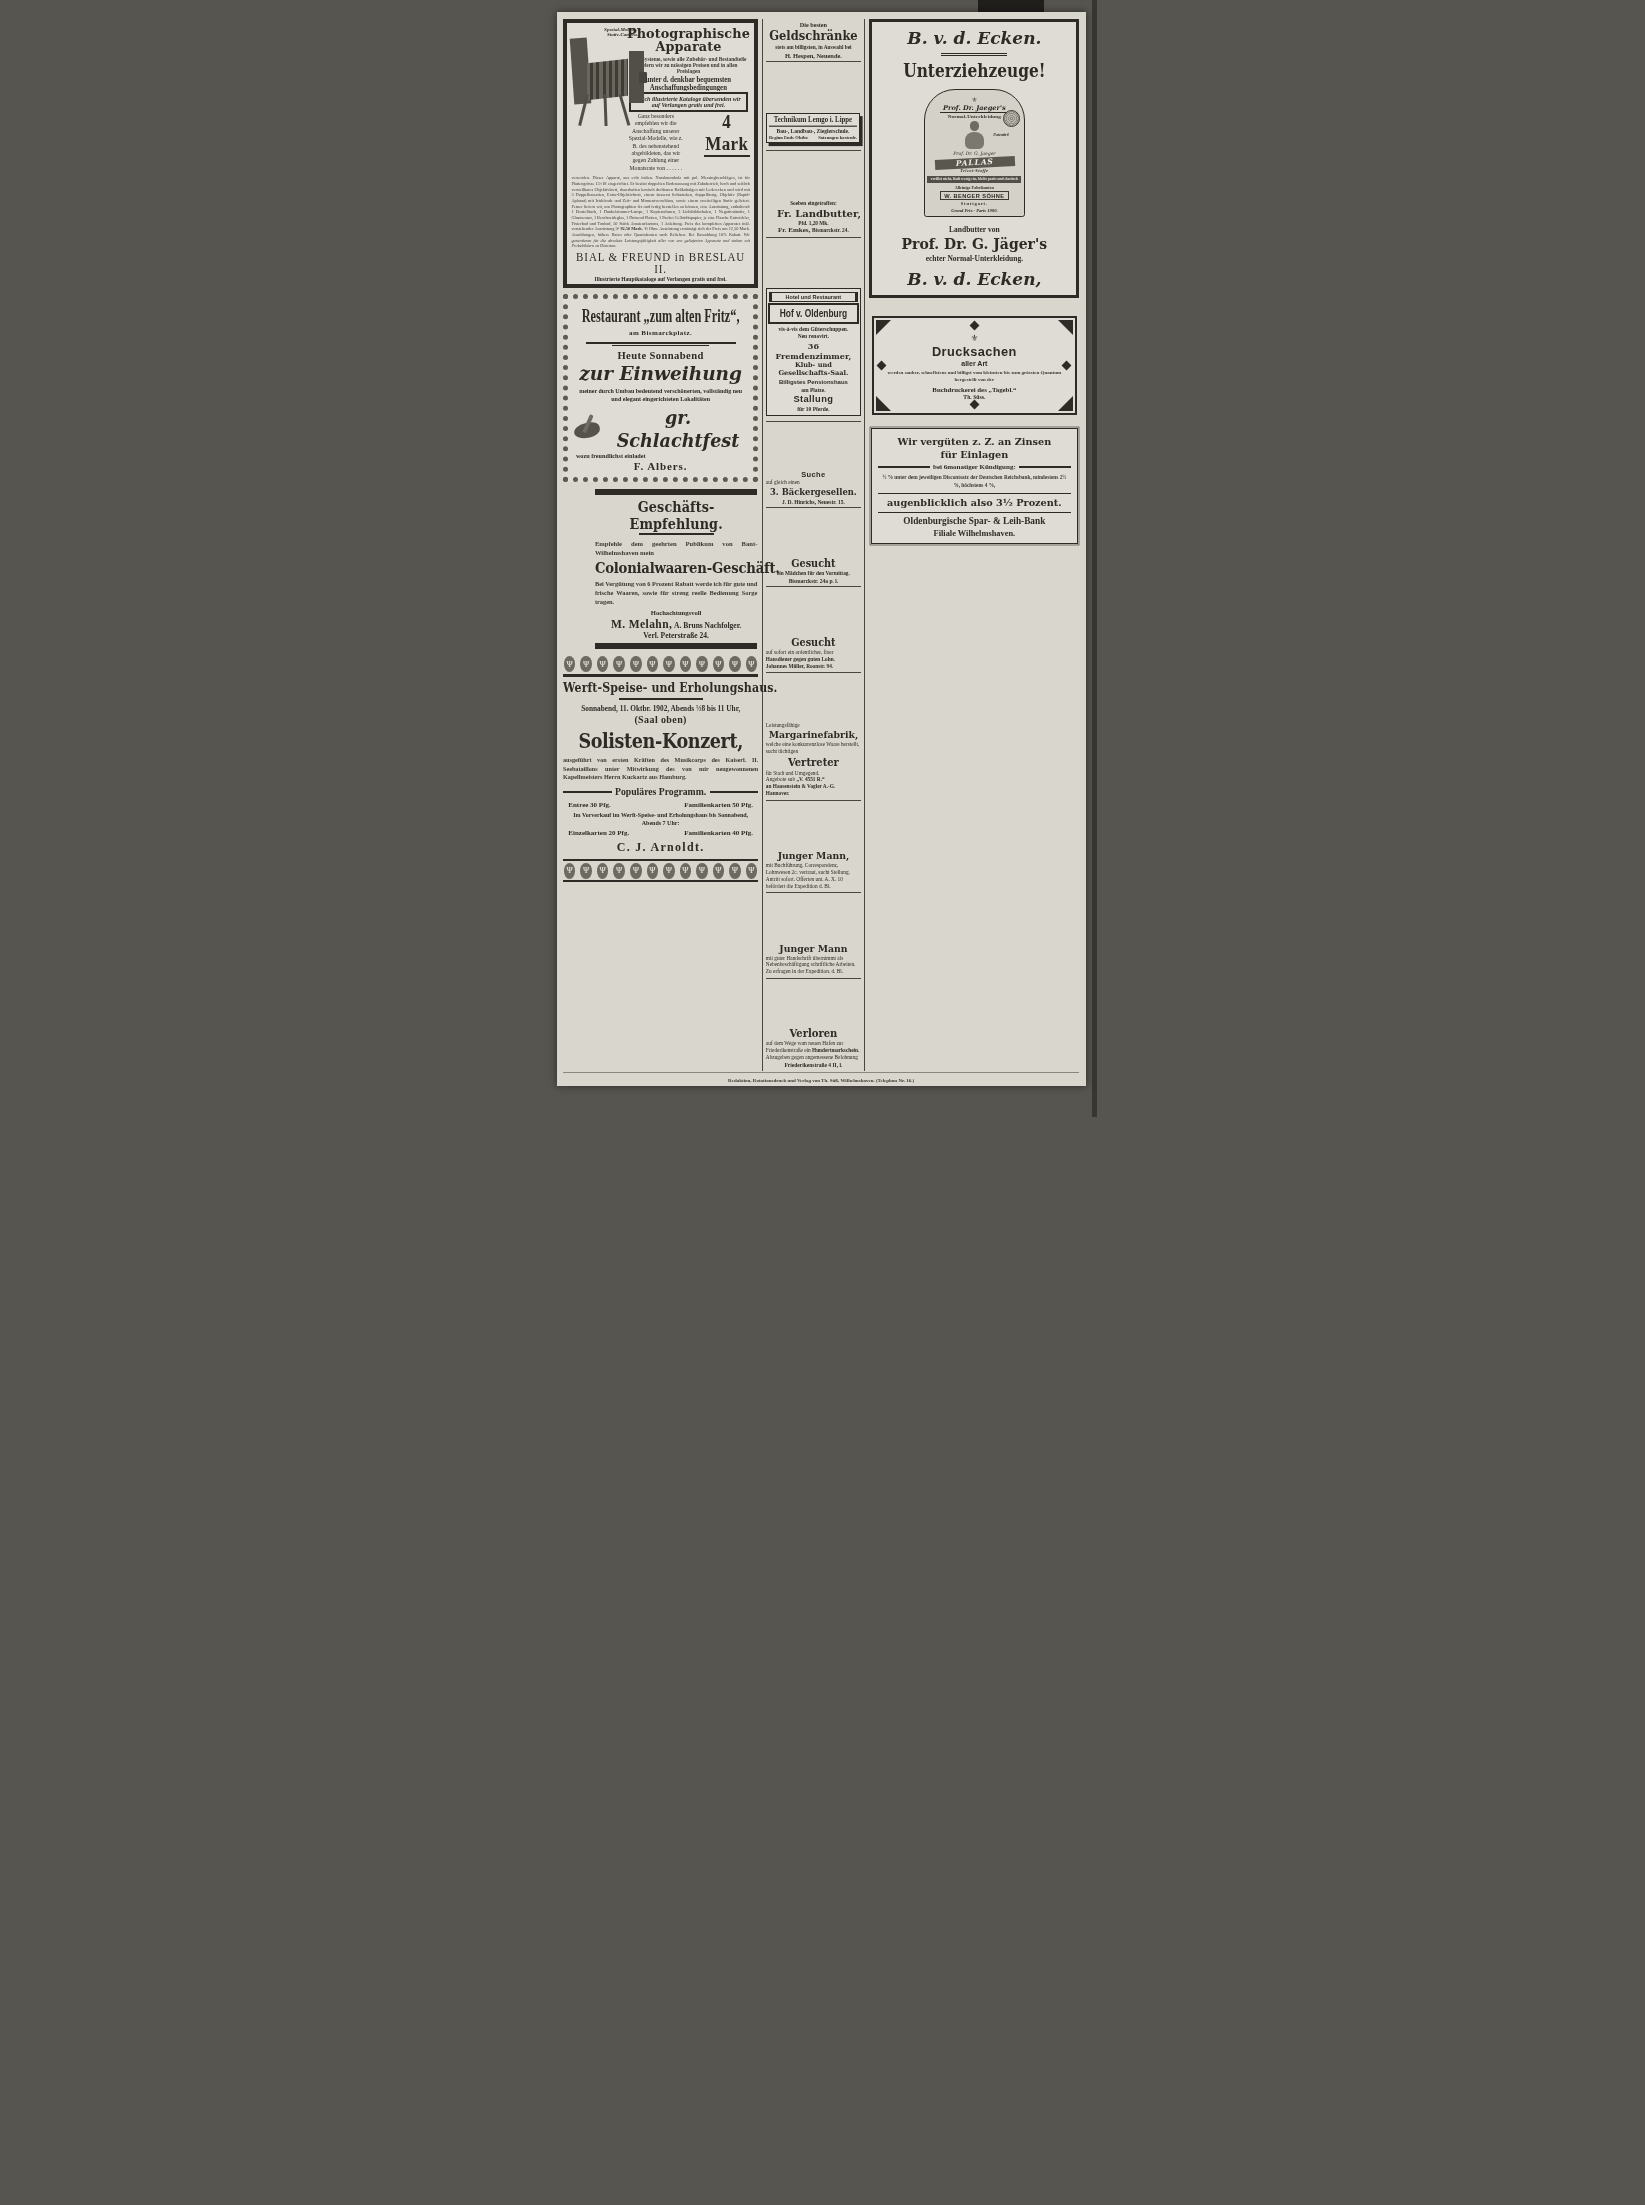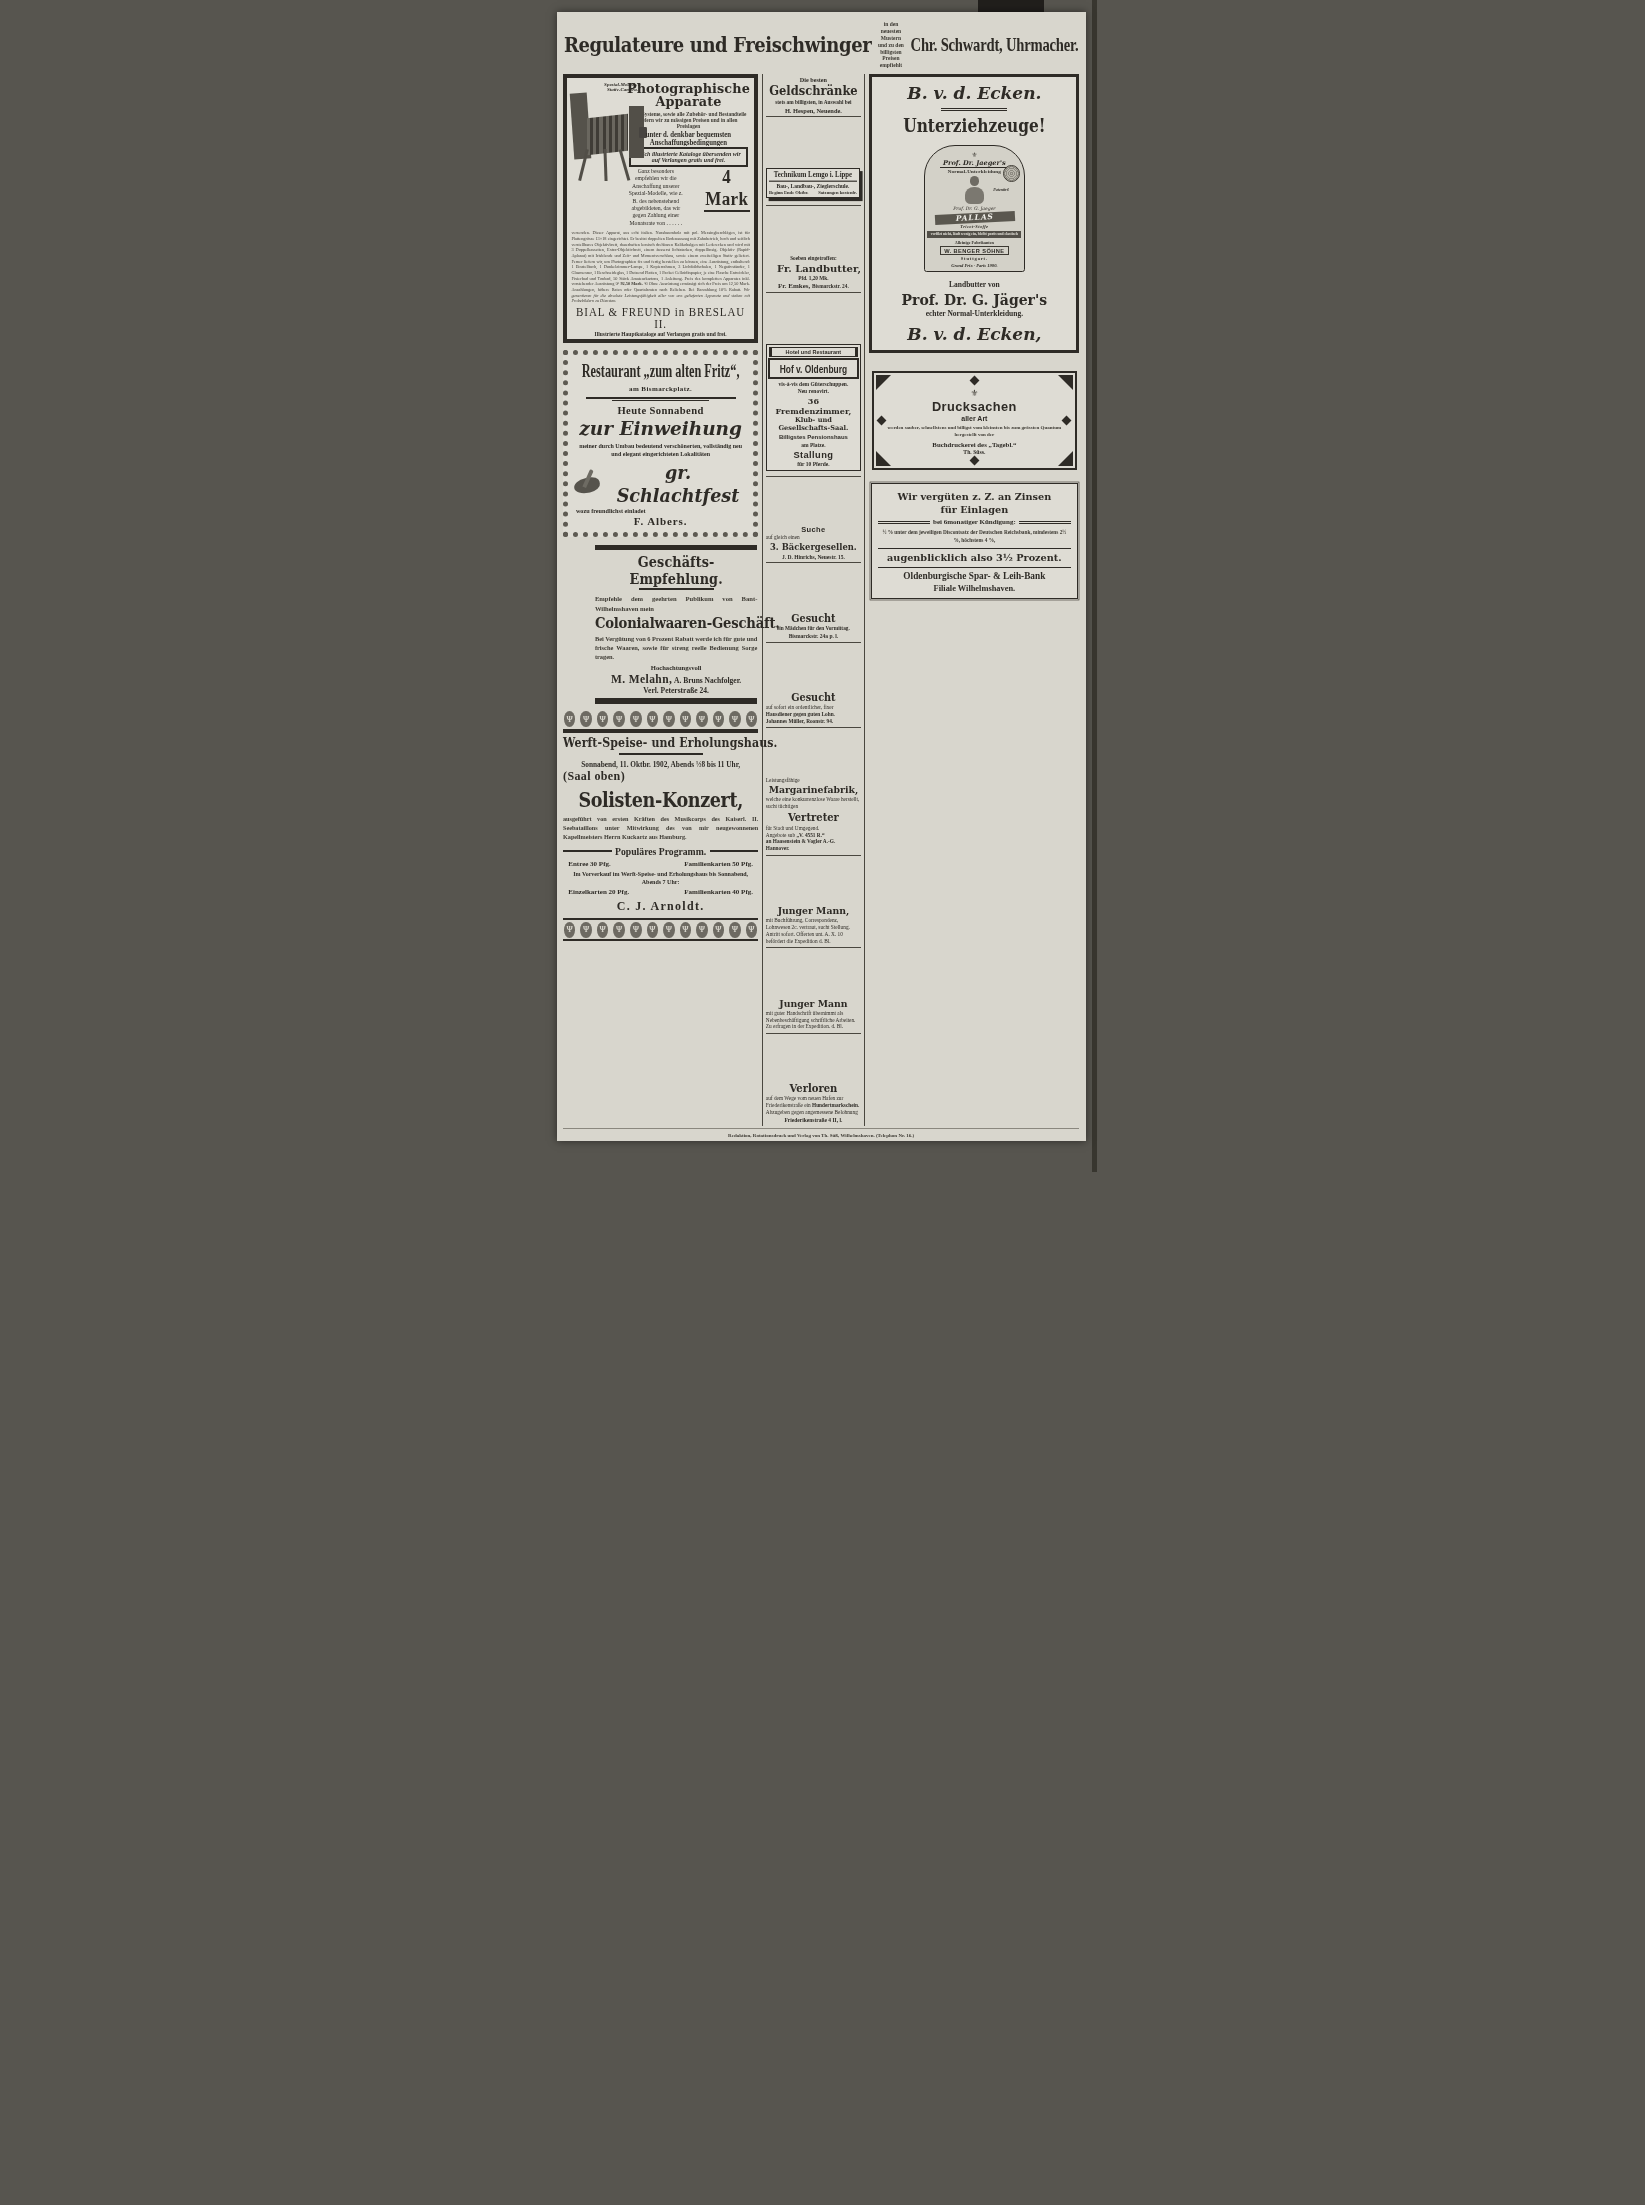--- a/index.html
+++ b/index.html
@@ -93,21 +93,21 @@
 
   
   .medallions{display:flex;justify-content:space-between;padding:0 0.9px;}
   .medallion{width:11.5px;height:16px;border-radius:50%;background:#6d6a62;color:#d8d6cd;display:flex;align-items:center;justify-content:center;font-size:8px;font-weight:bold;}
   .conc-rule{height:3.5px;background:var(--ink);margin:1.8px 0 3.5px;}
   .conc-rule-b{height:2.6px;background:var(--ink);margin:3.5px 0 1.3px;}
   .thin-rules{border-top:0.9px solid var(--ink);border-bottom:0.4px solid var(--ink);height:1.8px;margin:0.9px 0 2.6px;}
   .conc-venue{text-align:center;font-size:11px;transform:scaleY(1.15);margin:2.6px 0 0.9px;white-space:nowrap;}
   .conc-venue-rule{height:1.8px;background:var(--ink);width:84px;margin:4.4px auto;}
   .conc-date{font-size:7.3px;font-weight:bold;text-align:center;margin:1.8px 0 0.9px;}
-  .conc-hall{text-align:left;font-size:12px;font-weight:bold;letter-spacing:0.4px;}
+  .conc-hall{text-align:center;font-size:10px;font-weight:bold;letter-spacing:0.4px;}
   .conc-title{text-align:center;font-family:"DejaVu Serif",serif;font-weight:bold;font-size:17.6px;letter-spacing:-0.4px;transform:scaleY(1.2);margin:4.4px 0 5.3px;white-space:nowrap;}
   .conc-body{font-size:6.2px;font-weight:bold;line-height:1.4;text-align:justify;color:var(--ink2);}
   .program-line{display:flex;align-items:center;gap:3.5px;margin:4.4px 0 3.5px;}
   .pl-rule{flex:1;border-top:0.9px solid var(--ink);border-bottom:0.9px solid var(--ink);height:2.2px;}
   .program{font-size:9.7px;font-weight:bold;white-space:nowrap;}
   .price-row{display:flex;justify-content:space-between;padding:0 5.3px;font-size:7px;font-weight:bold;margin:1.8px 0;}
   .presale{font-size:6px;font-weight:bold;text-align:center;line-height:1.35;margin:0.9px 0;}
   .conc-sign{text-align:center;font-size:12px;font-weight:bold;letter-spacing:1.3px;margin:3.5px 0 2.6px;transform:scaleY(1.05);}
 
   
@@ -201,29 +201,20 @@
 </style>
 </head>
 <body>
 
 <div class="scan">
   <div class="corner-tr"></div>
   <div class="edge-r"></div>
 
   <div class="paper">
 
-    <header class="masthead">
-      <div class="mast-left bl">Regulateure und Freischwinger</div>
-      <div class="mast-mid">
-        <div>in den neuesten Mustern</div>
-        <div>und zu den billigsten Preisen</div>
-        <div>empfiehlt</div>
-      </div>
-      <div class="mast-right">Chr. Schwardt, Uhrmacher.</div>
-    </header>
 
     <div class="columns">
 
       <div class="col col-left">
 
         <section class="ad photo-ad">
           <div class="photo-top">
             <div class="camera-wrap">
               <div class="camera-caption pre">Spezial-Modell A:
 Stativ-Camera.</div>

